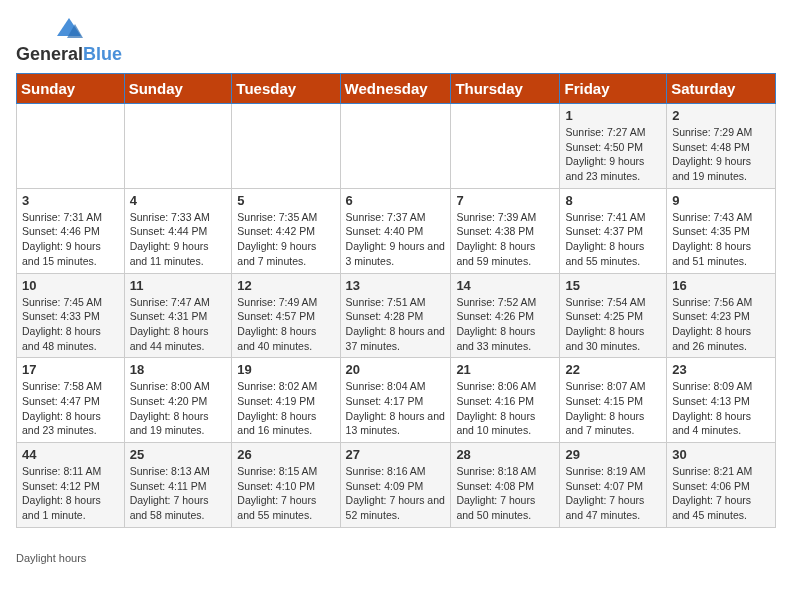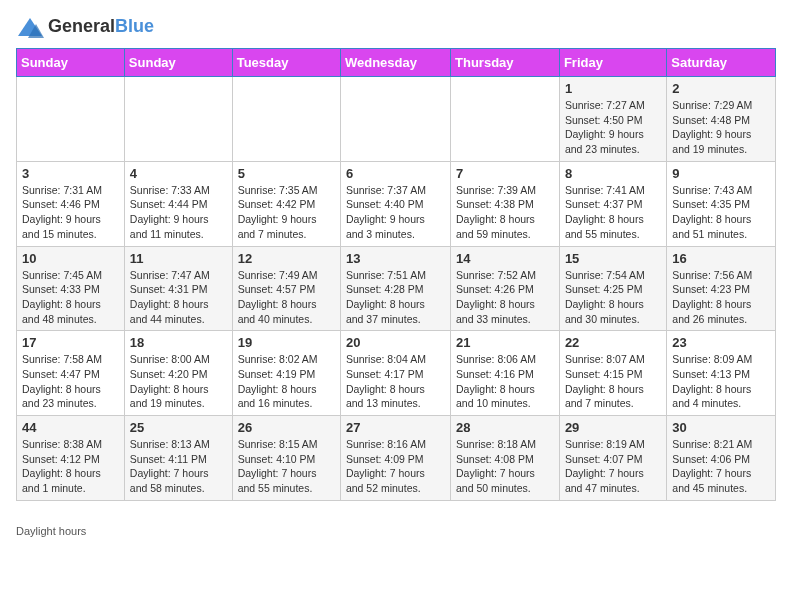--- a/index.html
+++ b/index.html
@@ -11,21 +11,23 @@
       padding: 16px;
     }
     .header {
       display: flex;
       align-items: flex-start;
       justify-content: space-between;
       margin-bottom: 8px;
     }
     .logo {
       display: flex;
+      align-items: center;
       gap: 4px;
+      flex-direction: column;
     }
     .logo-text-general {
       font-size: 18px;
       font-weight: bold;
       color: #333;
     }
     .logo-text-blue {
       font-size: 18px;
       font-weight: bold;
       color: #4a90d9;
@@ -47,25 +49,25 @@
       font-size: 16px;
       color: #555;
       margin-top: 2px;
     }
     .calendar {
       width: 100%;
       border-collapse: collapse;
       font-size: 11px;
     }
     .calendar thead tr th {
-      background: #d946ef;
+      background: #c2410c;
       color: #fff;
       padding: 6px 4px;
       text-align: left;
-      font-size: 13px;
+      font-size: 15px;
       font-weight: bold;
       border: 1px solid #3a7fc9;
     }
     .calendar tbody tr td {
       border: 1px solid #ccc;
       vertical-align: top;
       padding: 4px 5px;
       width: 113px;
       min-height: 70px;
       background: #fff;
@@ -273,21 +275,21 @@
         <td>
           <span class="day-number">23</span>
           <div class="day-info">Sunrise: 8:09 AM
 Sunset: 4:13 PM
 Daylight: 8 hours and 4 minutes.</div>
         </td>
       </tr>
       <tr>
         <td>
           <span class="day-number">44</span>
-          <div class="day-info">Sunrise: 8:38 AM
+          <div class="day-info">Sunrise: 8:11 AM
 Sunset: 4:12 PM
 Daylight: 8 hours and 1 minute.</div>
         </td>
         <td>
           <span class="day-number">25</span>
           <div class="day-info">Sunrise: 8:13 AM
 Sunset: 4:11 PM
 Daylight: 7 hours and 58 minutes.</div>
         </td>
         <td>

